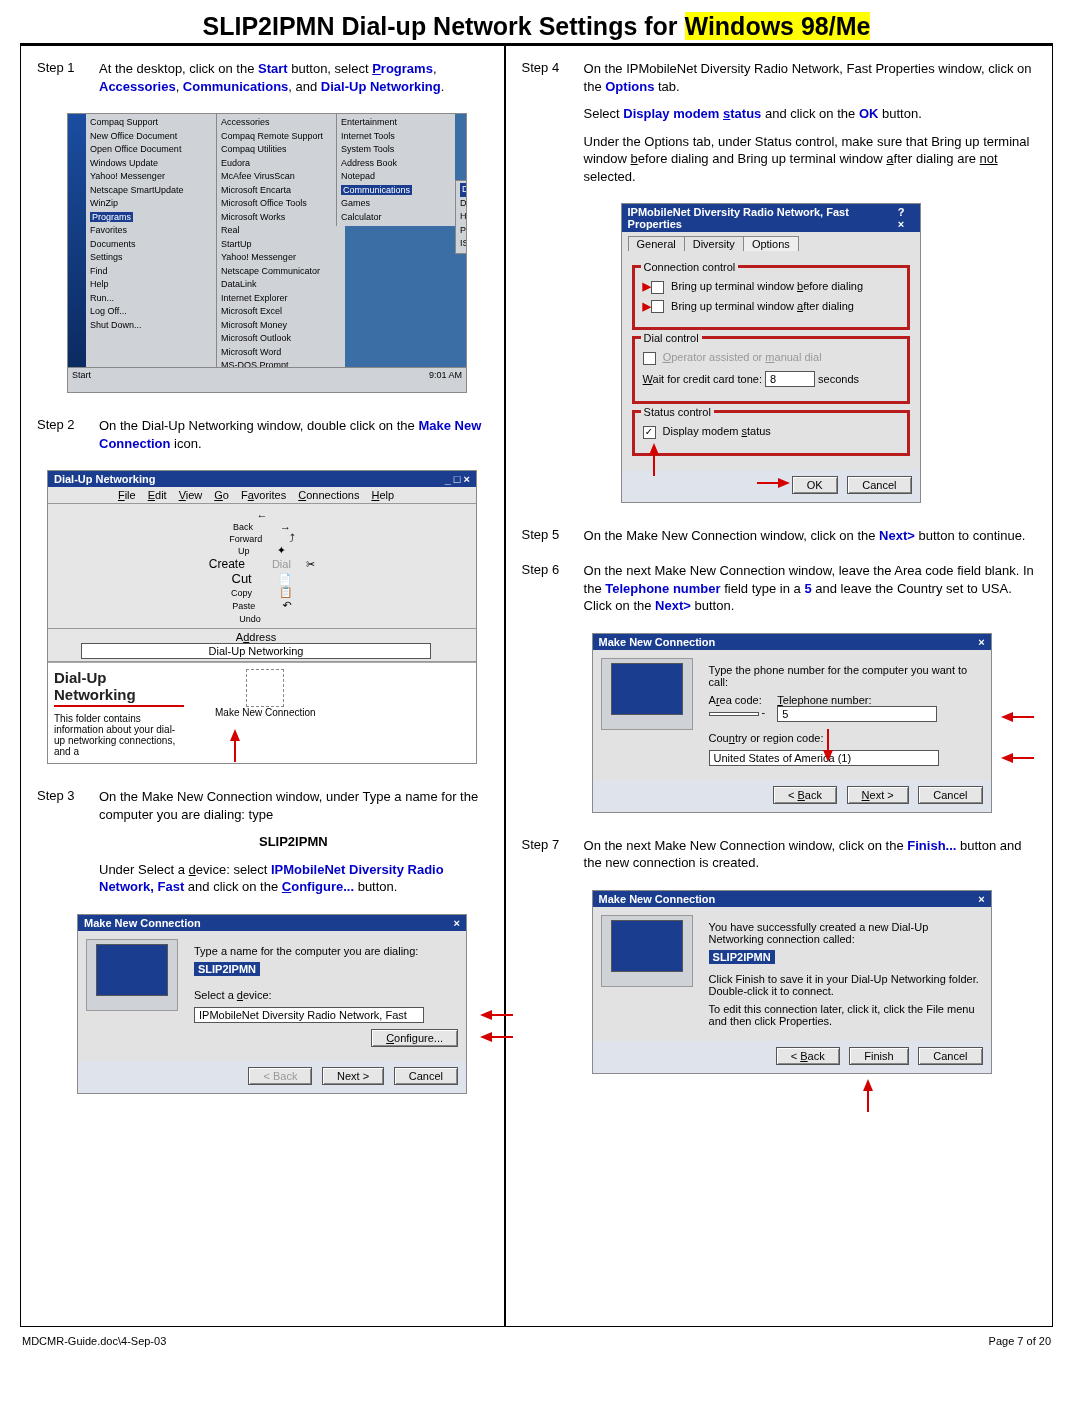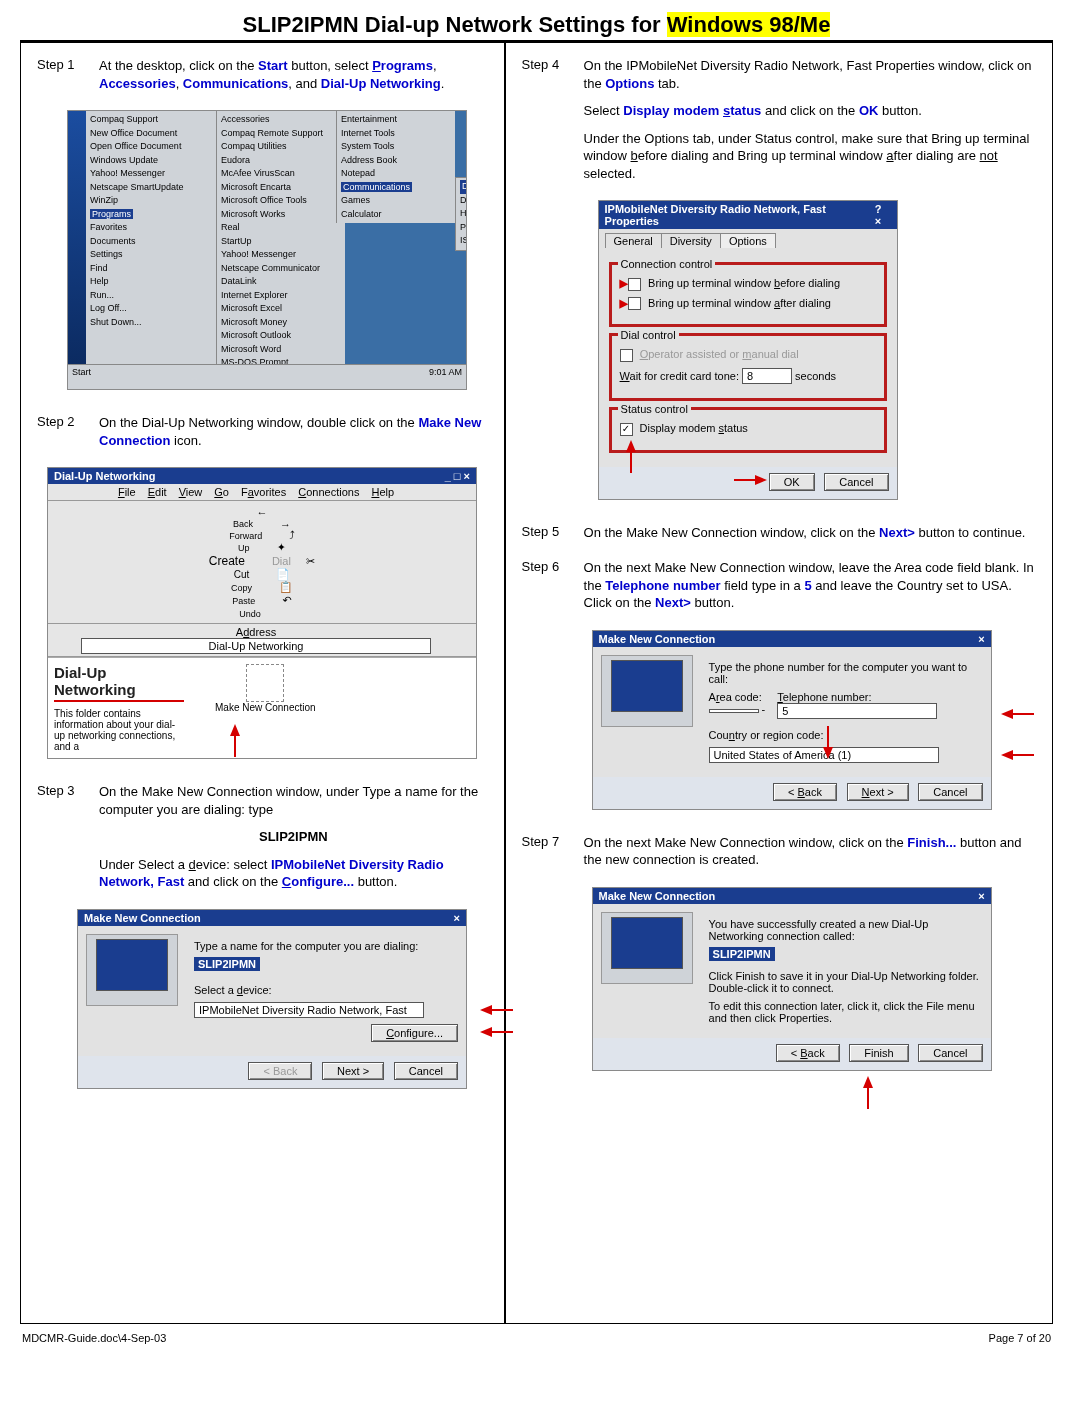--- a/index.html
+++ b/index.html
@@ -10,21 +10,21 @@
     box-sizing: border-box;
     font-size: 13px;
     color: #000;
   }
   .title-bar {
     border-bottom: 2px solid #000;
     text-align: center;
     padding-bottom: 2px;
   }
   .title-text {
-    font-size: 22px;
+    font-size: 25px;
     font-weight: bold;
     font-family: Arial, sans-serif;
   }
   .hl {
     background: #ffff00;
   }
   .content-frame {
     border: 1px solid #000;
     display: flex;
     min-height: 1280px;
@@ -314,21 +314,21 @@
         </div>
       <div class="toolbar">
         <span><u>F</u>ile</span><span><u>E</u>dit</span><span><u>V</u>iew</span><span><u>G</u>o</span><span>F<u>a</u>vorites</span><span><u>C</u>onnections</span><span><u>H</u>elp</span>
       </div>
       <div class="toolbar" style="padding:4px 6px;">
         <span>←<br><span style="font-size:9px;">Back</span></span>
         <span>→<br><span style="font-size:9px;">Forward</span></span>
         <span>⤴<br><span style="font-size:9px;">Up</span></span>
         <span>✦<br><span style="font-size:12px;">Create</span></span>
         <span style="color:#999;">Dial</span>
-        <span>✂<br><span style="font-size:10px;">Cut</span></span>
+        <span>✂<br><span style="font-size:13px;">Cut</span></span>
         <span>📄<br><span style="font-size:9px;">Copy</span></span>
         <span>📋<br><span style="font-size:9px;">Paste</span></span>
         <span>↶<br><span style="font-size:9px;">Undo</span></span>
       </div>
       <div class="toolbar">
         <span>A<u>d</u>dress</span> <span class="input-box" style="width:340px;">Dial-Up Networking</span>
       </div>
       <div class="dun-body">
         <div class="dun-left">
           <div class="big">Dial-Up</div>
@@ -390,21 +390,21 @@
 
     <div class="step">
       <div class="step-num">Step 4</div>
       <div class="step-body">
         <p><span>On the IPMobileNet Diversity Radio Network, Fast Properties window, click on the </span><span class="bluelink">Options</span><span> tab.</span></p>
         <p><span>Select </span><span class="bluelink">Display modem <u>s</u>tatus</span><span> and click on the </span><span class="bluelink">OK</span><span> button.</span></p>
         <p>Under the Options tab, under Status control, make sure that Bring up terminal window <u>b</u>efore dialing and Bring up terminal window <u>a</u>fter dialing are <u>not</u> selected.</p>
       </div>
     </div>
 
-    <div class="shot" style="margin-left:76px;width:300px;">
+    <div class="shot" style="margin-left:99px;width:300px;">
       <div class="titlebar">
           <span>IPMobileNet Diversity Radio Network, Fast Properties</span>
           <span>? ×</span>
         </div>
       <div class="tabrow">
         <span>General</span><span>Diversity</span><span class="active">Options</span>
       </div>
       <div class="content">
         <div class="group-box">
           <span class="legend">Connection control</span>

